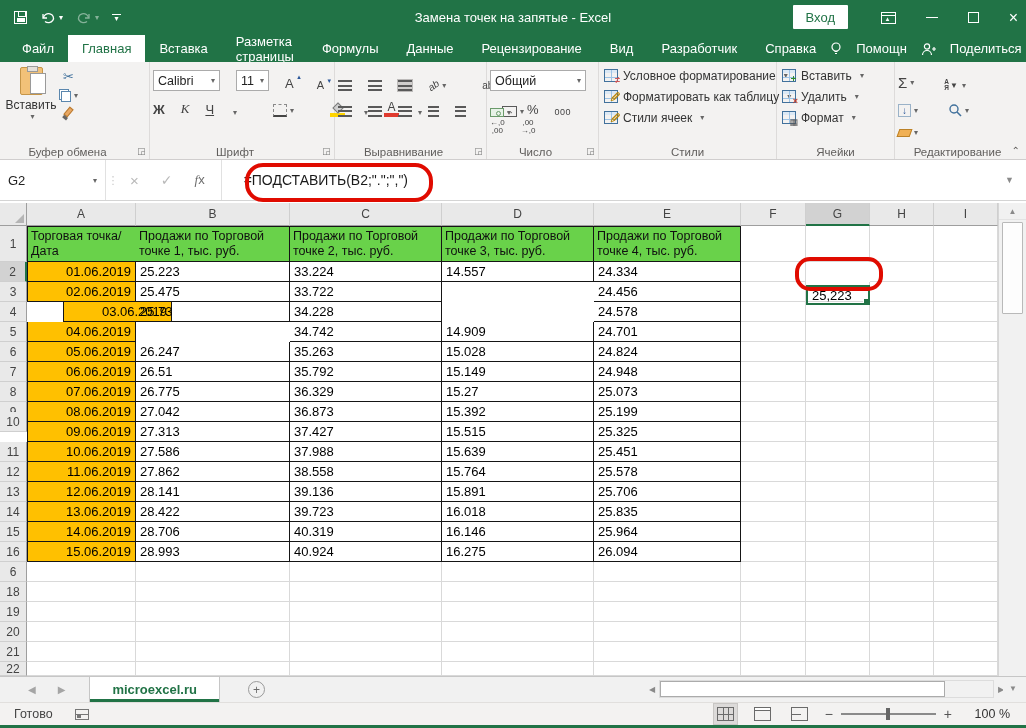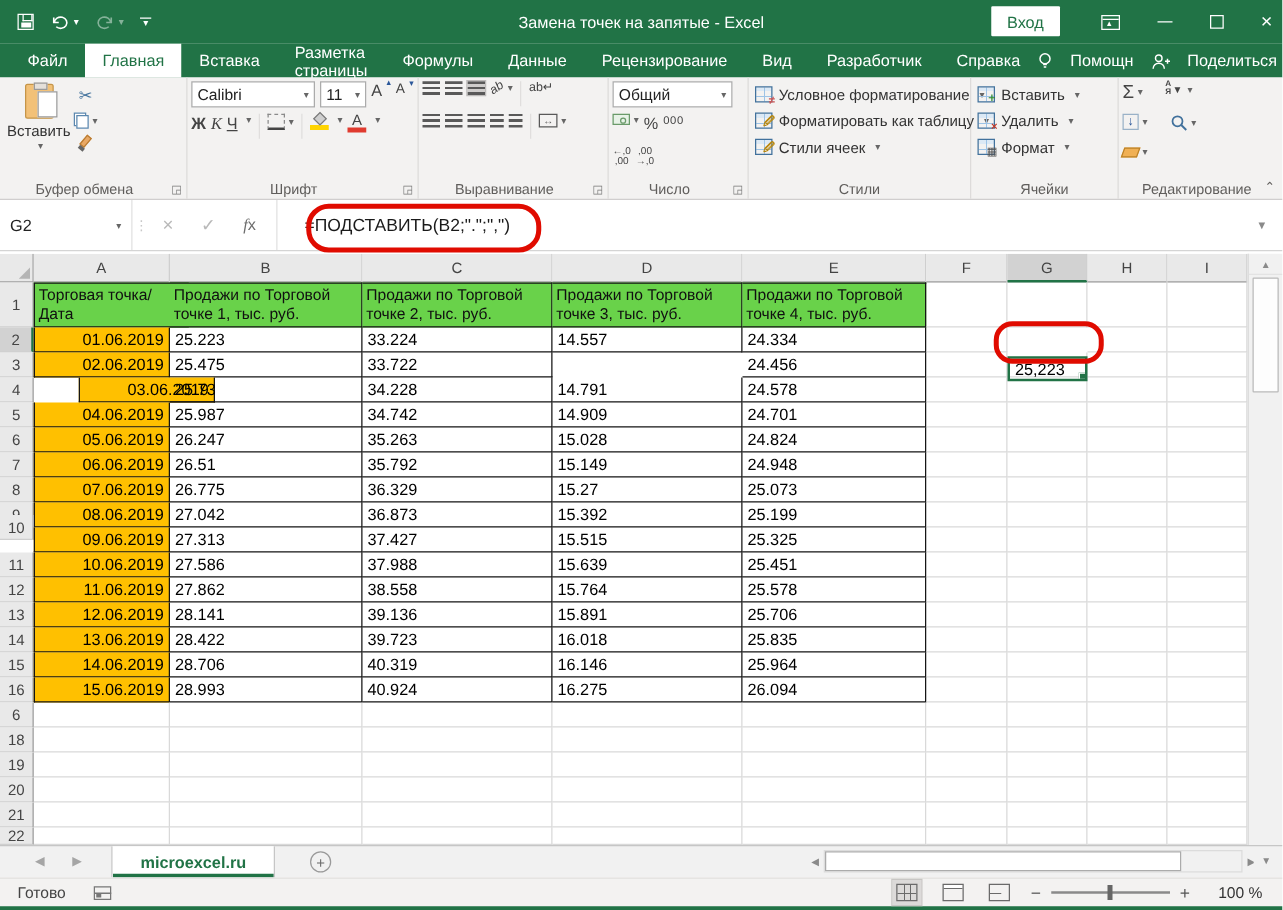--- a/index.html
+++ b/index.html
@@ -29,21 +29,21 @@
   .tabsrow{position:absolute;top:35px;left:0;right:0;height:27px;background:#217346;display:flex;align-items:stretch;padding-left:8px;color:#fff;font-size:13px;}
   .tab{display:flex;align-items:center;padding:0 14px;cursor:default;}
   .tab.active{background:#fff;color:#217346;}
   .tabs-right{margin-left:auto;display:flex;align-items:center;gap:8px;padding-right:14px;}
   .tabs-right .tab{padding:0 6px;}
   
   .ribbon{position:absolute;top:62px;left:0;right:0;height:98px;background:#f3f2f1;border-bottom:1px solid #d0cece;display:flex;align-items:stretch;}
   .grp{position:relative;border-right:1px solid #dddbda;padding:3px 3px 17px;}
   .grp-label{position:absolute;bottom:1px;left:0;right:14px;text-align:center;font-size:11.5px;color:#605e5c;white-space:nowrap;}
   .launcher{position:absolute;bottom:2px;right:3px;font-size:9px;color:#7a7a7a;width:10px;height:11px;border-left:1px solid #bdbdbd00;}
-  .rowline{display:flex;align-items:flex-start;gap:4px;height:26px;}
+  .rowline{display:flex;align-items:flex-end;gap:16px;height:26px;}
   .combo{background:#fff;border:1px solid #ababab;height:21px;display:flex;align-items:center;padding:0 4px;font-size:12.5px;color:#222;}
   .combo .dd{margin-left:auto;padding-left:6px;}
   .btn{display:flex;align-items:center;justify-content:center;color:#444;}
   
   .paste-big{width:56px;display:flex;flex-direction:column;align-items:center;padding-top:2px;}
   .ic-clipboard{width:23px;height:28px;background:#f2c178;border:1px solid #c59548;border-radius:2px;position:relative;}
   .ic-clipboard::before{content:"";position:absolute;left:6px;top:-2px;width:9px;height:4px;background:#e5e0da;border:1px solid #9a9a9a;}
   .ic-clipboard::after{content:"";position:absolute;right:-4px;top:5px;width:14px;height:19px;background:#fff;border:1px solid #9a9a9a;}
   .paste-big .lbl{font-size:12px;color:#333;margin-top:3px;}
   .clip-small{display:flex;flex-direction:column;justify-content:flex-start;gap:5px;padding-top:4px;}
@@ -491,29 +491,27 @@
     <div class="gc cell-b" style="left: 290px; top: 79px; width: 152px; height: 20px;">33.722</div>
     <div class="gc cell-b" style="left: 594px; top: 79px; width: 147px; height: 20px;">24.456</div>
     <div class="gc gr" style="left: 741px; top: 79px; width: 65px; height: 20px;"></div>
     <div class="gc gr" style="left: 806px; top: 79px; width: 64px; height: 20px;"></div>
     <div class="gc gr" style="left: 870px; top: 79px; width: 64px; height: 20px;"></div>
     <div class="gc gr" style="left: 934px; top: 79px; width: 64px; height: 20px;"></div>
     <div class="gc rh" style="left: 0px; top: 99px; width: 27px; height: 20px;">4</div>
     <div class="gc cell-b hdate first" style="left: 27px; top: 99px; width: 109px; height: 20px; margin-left: 36px;">03.06.2019</div>
     <div class="gc cell-b" style="left: 136px; top: 99px; width: 154px; height: 20px;">25.73</div>
     <div class="gc cell-b" style="left: 290px; top: 99px; width: 152px; height: 20px;">34.228</div>
-    <div class="gc cell-b" style="left: 442px; top: 99px; width: 152px; height: 20px;">14.791</div>
     <div class="gc cell-b" style="left: 594px; top: 99px; width: 147px; height: 20px;">24.578</div>
     <div class="gc gr" style="left: 741px; top: 99px; width: 65px; height: 20px;"></div>
     <div class="gc gr" style="left: 806px; top: 99px; width: 64px; height: 20px;"></div>
     <div class="gc gr" style="left: 870px; top: 99px; width: 64px; height: 20px;"></div>
     <div class="gc gr" style="left: 934px; top: 99px; width: 64px; height: 20px;"></div>
     <div class="gc rh" style="left: 0px; top: 119px; width: 27px; height: 20px;">5</div>
     <div class="gc cell-b hdate first" style="left: 27px; top: 119px; width: 109px; height: 20px;">04.06.2019</div>
-    <div class="gc cell-b" style="left: 136px; top: 119px; width: 154px; height: 20px;">25.987</div>
     <div class="gc cell-b" style="left: 290px; top: 119px; width: 152px; height: 20px;">34.742</div>
     <div class="gc cell-b" style="left: 442px; top: 119px; width: 152px; height: 20px;">14.909</div>
     <div class="gc cell-b" style="left: 594px; top: 119px; width: 147px; height: 20px;">24.701</div>
     <div class="gc gr" style="left: 741px; top: 119px; width: 65px; height: 20px;"></div>
     <div class="gc gr" style="left: 806px; top: 119px; width: 64px; height: 20px;"></div>
     <div class="gc gr" style="left: 870px; top: 119px; width: 64px; height: 20px;"></div>
     <div class="gc gr" style="left: 934px; top: 119px; width: 64px; height: 20px;"></div>
     <div class="gc rh" style="left: 0px; top: 139px; width: 27px; height: 20px;">6</div>
     <div class="gc cell-b hdate first" style="left: 27px; top: 139px; width: 109px; height: 20px;">05.06.2019</div>
     <div class="gc cell-b" style="left: 136px; top: 139px; width: 154px; height: 20px;">26.247</div>

